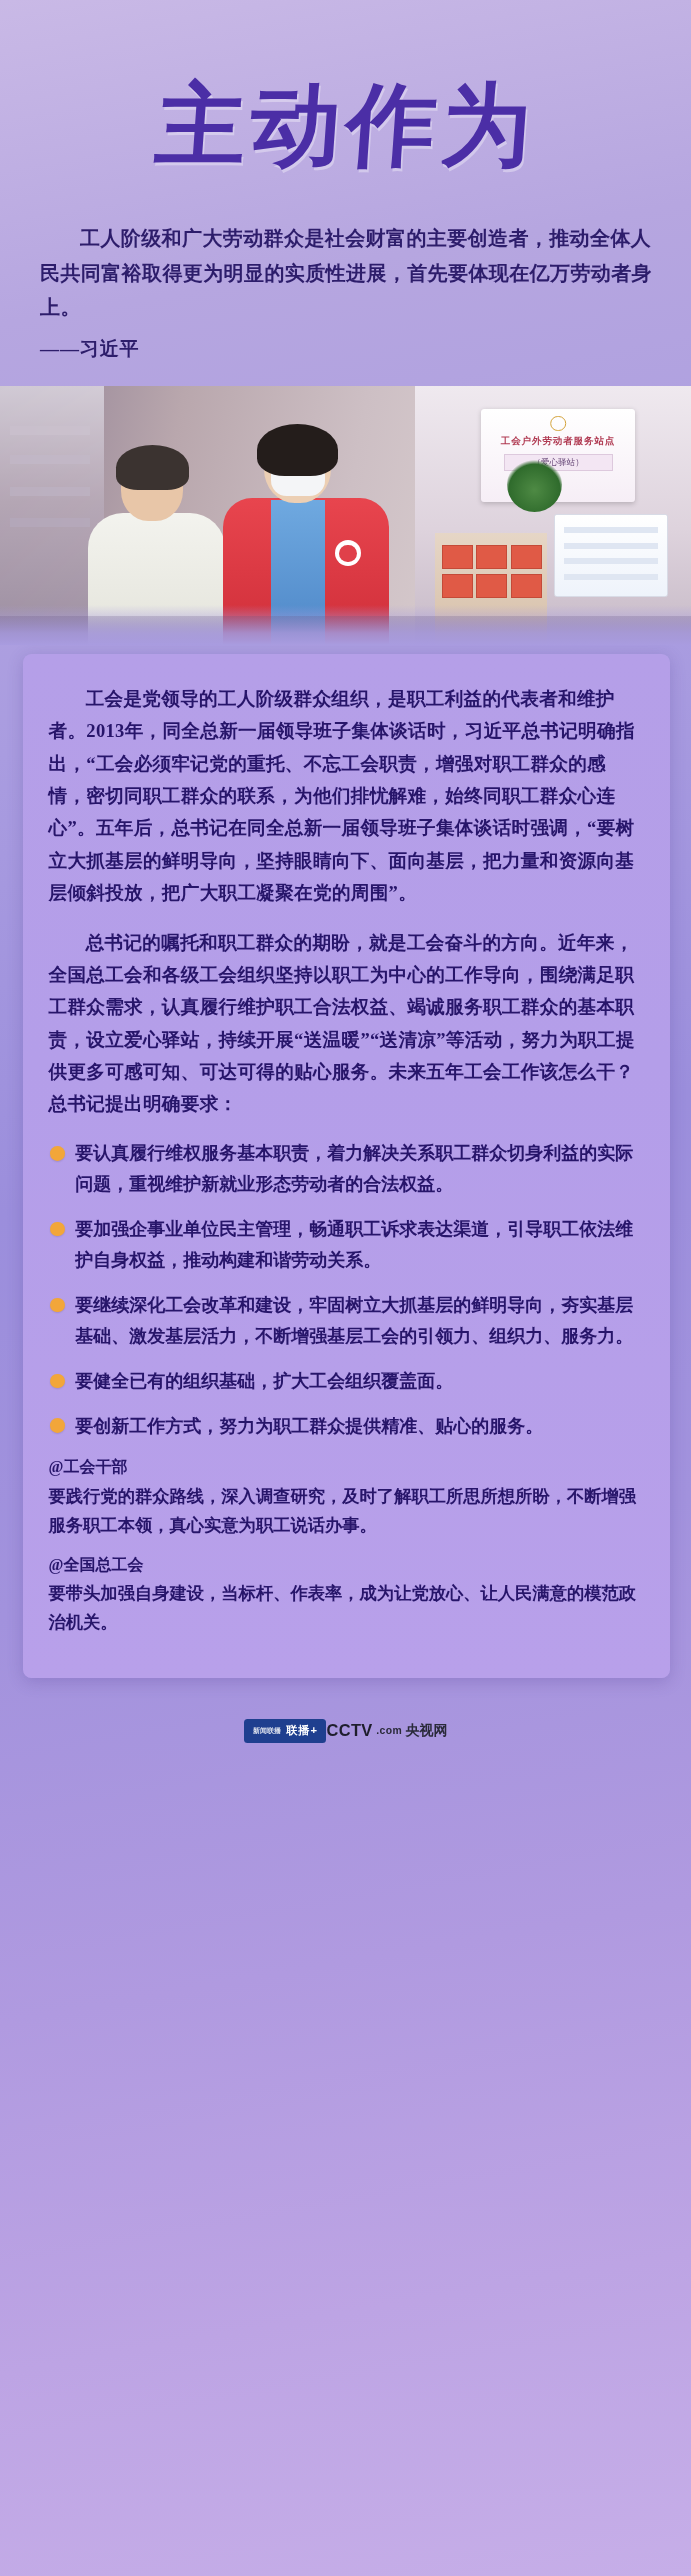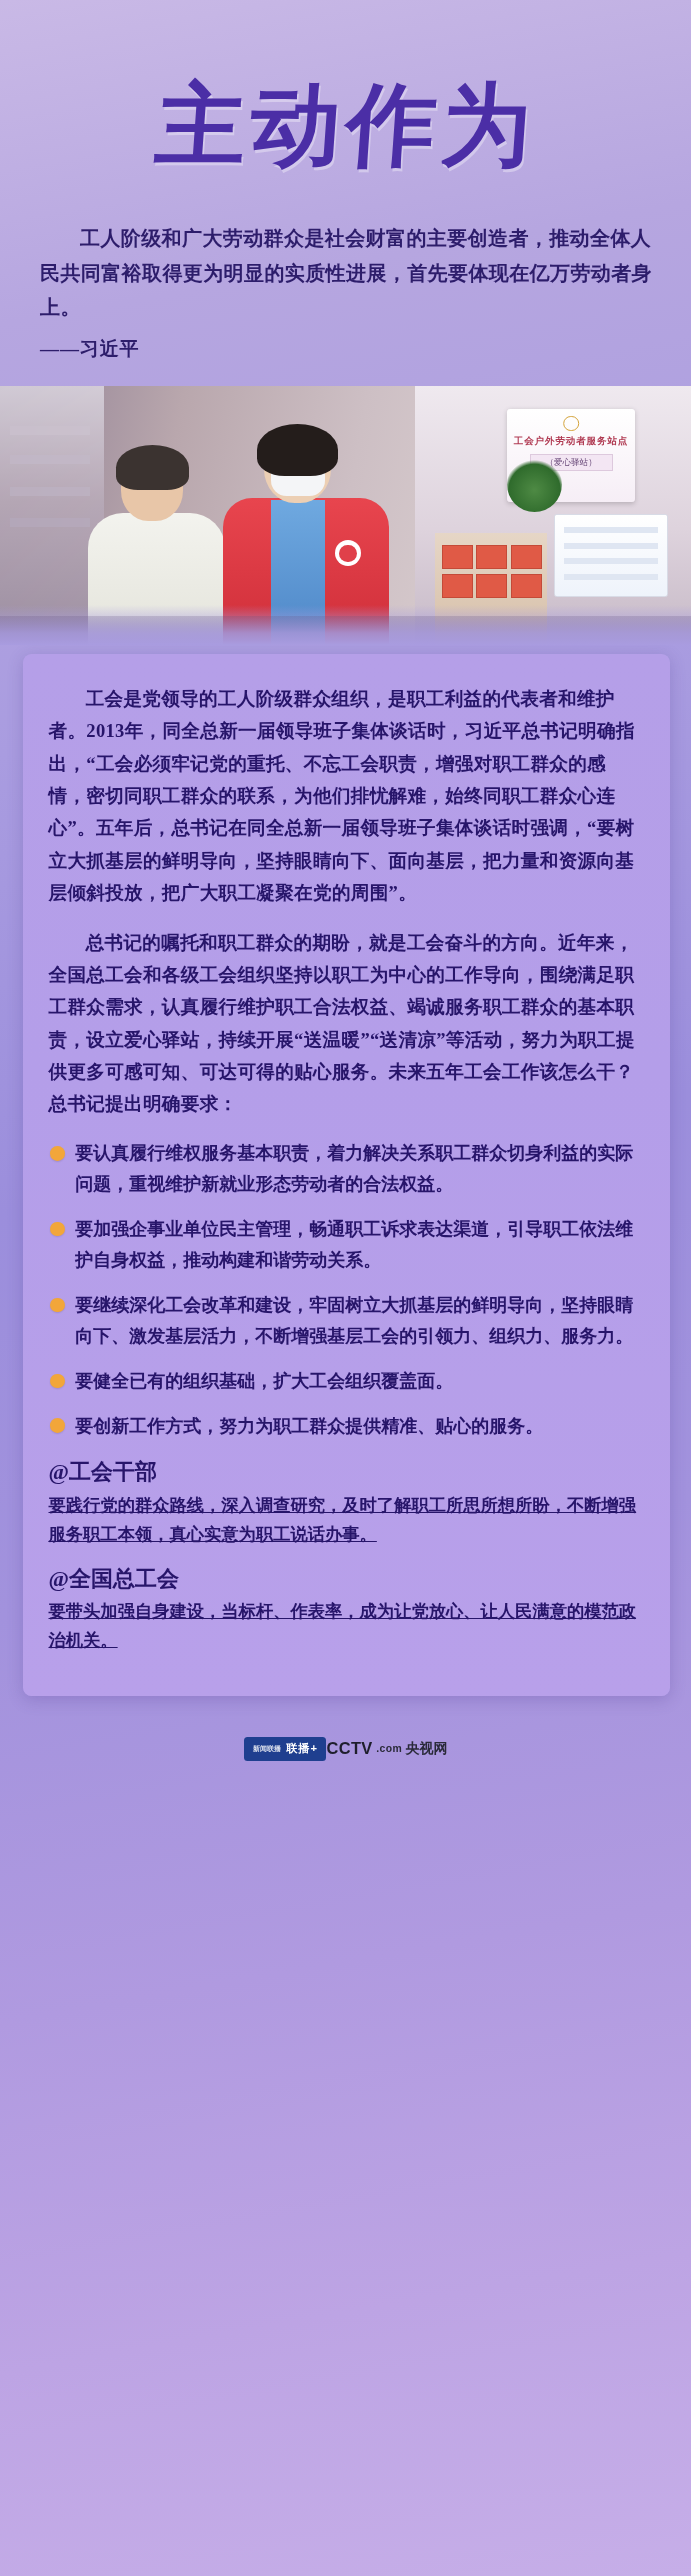--- a/index.html
+++ b/index.html
@@ -77,21 +77,21 @@
   }
   .photo .shelf-left:before {
     content: ""; position: absolute; left: 10.4px; top: 40px; width: 80px; height: 8.6px;
     background: #cfc6d2; box-shadow: 0 29px 0 #c6bccb, 0 61px 0 #bfb4c4, 0 92px 0 #b7abbd;
   }
   .photo .booth {
     position: absolute; right: 0; top: 0; width: 277px; height: 100%;
     background: linear-gradient(180deg, #efe9ef 0%, #ded3dd 55%, #c6b9c6 100%);
   }
   .photo .booth-sign {
-    position: absolute; right: 57px; top: 22.5px; width: 128px; height: 93px;
+    position: absolute; right: 57px; top: 22.5px; width: 154px; height: 93px;
     background: linear-gradient(180deg,#ffffff 0%, #f6eef6 100%);
     border-radius: 3.5px;
     box-shadow: 0 1.7px 5.2px rgba(0,0,0,.18);
     margin-left: 25px;
   }
   .photo .booth-sign .sign-title {
     position: absolute; top: 26px; left: 0; right: 0; text-align: center;
     font-size: 9.5px; color: #b03a52; font-weight: bold; letter-spacing: 0.9px;
   }
   .photo .booth-sign .sign-sub {
@@ -218,33 +218,32 @@
     font-family: "Liberation Serif", serif;
     font-size: 18px;
     line-height: 1.72;
     font-weight: bold;
     color: #27156a;
   }
 
   .tagblock { margin-top: 15.6px; }
   .tag-title {
     font-family: "Liberation Serif", serif;
-    font-size: 22px;
+    font-size: 16px;
     font-weight: bold;
     color: #27156a;
     margin-bottom: 3.5px;
   }
   .tag-body {
     font-family: "Liberation Serif", serif;
     font-size: 17.3px;
     line-height: 1.7;
     font-weight: bold;
     color: #27156a;
     margin-bottom: 14px;
-    text-decoration: underline;
   }
 
   
   .footer {
     margin-top: 22.5px;
     height: 61px;
     display: flex;
     align-items: center;
     justify-content: center;
   }
@@ -333,21 +332,21 @@
       <div class="bullet">
         <span class="dot"></span>
         <span class="bullet-text">要认真履行维权服务基本职责，着力解决关系职工群众切身利益的实际问题，重视维护新就业形态劳动者的合法权益。</span>
       </div>
       <div class="bullet">
         <span class="dot"></span>
         <span class="bullet-text">要加强企事业单位民主管理，畅通职工诉求表达渠道，引导职工依法维护自身权益，推动构建和谐劳动关系。</span>
       </div>
       <div class="bullet">
         <span class="dot"></span>
-        <span class="bullet-text">要继续深化工会改革和建设，牢固树立大抓基层的鲜明导向，坚持眼睛向下、激发基层活力，不断增强基层工会的引领力、组织力、服务力。</span>
+        <span class="bullet-text">要继续深化工会改革和建设，牢固树立大抓基层的鲜明导向，夯实基层基础、激发基层活力，不断增强基层工会的引领力、组织力、服务力。</span>
       </div>
       <div class="bullet">
         <span class="dot"></span>
         <span class="bullet-text">要健全已有的组织基础，扩大工会组织覆盖面。</span>
       </div>
       <div class="bullet">
         <span class="dot"></span>
         <span class="bullet-text">要创新工作方式，努力为职工群众提供精准、贴心的服务。</span>
       </div>
     </div>

